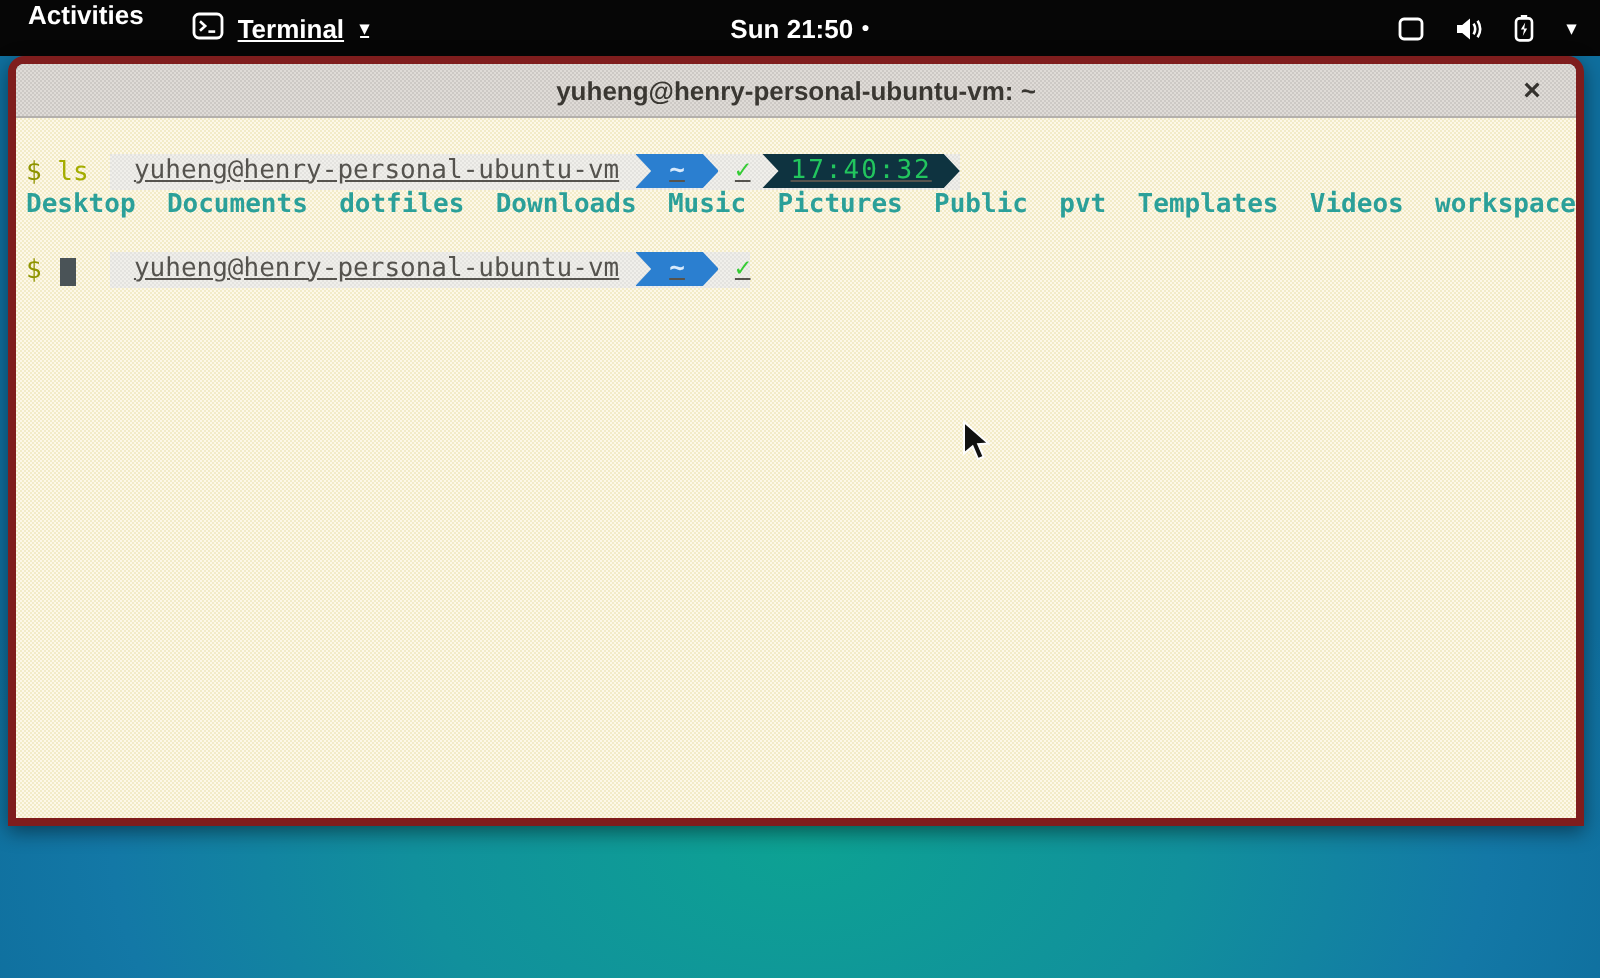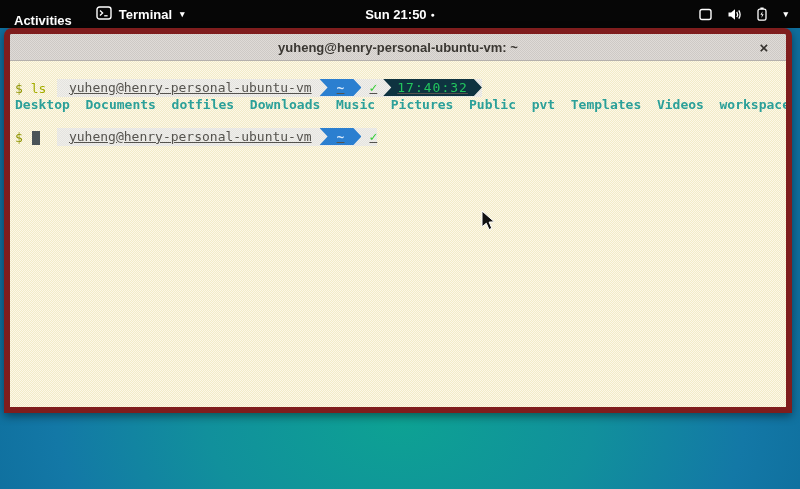--- a/index.html
+++ b/index.html
@@ -13,40 +13,40 @@
   }
 
   
   .topbar {
     position:absolute; top:0; left:0; width:800px; height:28px;
     background:#060606; color:#ffffff;
     display:flex; align-items:center;
     font-size:13px; font-weight:700;
   }
   .tb-left { display:flex; align-items:center; height:100%; }
-  .tb-activities { padding:0 14px; height:100%; display:flex; align-items:flex-end; cursor:default; }
-  .tb-app { display:flex; align-items:center; gap:7px; padding:0 10px; height:100%; }
+  .tb-activities { padding:0 14px; height:100%; display:flex; align-items:flex-start; cursor:default; }
+  .tb-app { display:flex; align-items:center; gap:7px; padding:0 10px; height:100%;text-decoration:underline; }
   .tb-chevron { font-size:9px; margin-left:1px; }
   .tb-clock {
     position:absolute; left:50%; top:0; transform:translateX(-50%);
     height:28px; display:flex; align-items:center; gap:4px;
   }
   .tb-dot { font-size:7px; line-height:1; }
   .tb-right {
     position:absolute; right:0; top:0; height:28px;
     display:flex; align-items:center; gap:15px; padding:0 12px;
   }
   .tb-right svg { display:block; }
 
   
   .window {
     position:absolute; left:4px; top:28px; width:788px; height:385px;
     border-radius:8px 8px 0 0;
     box-shadow:0 3px 10px rgba(0,0,0,0.45);
-    border:6px solid #7f1d1d;
+    border:4px solid #7f1d1d;
     overflow:hidden;
     display:flex; flex-direction:column;
   }
   .titlebar {
     height:27px; flex:0 0 27px; position:relative;
     background-color:#d7d3cf;
     background-image:repeating-conic-gradient(#dfdbd7 0% 25%, #cdc9c5 0% 50%);
     background-size:2px 2px;
     border-bottom:1px solid #b4b0ac;
     display:flex; align-items:center; justify-content:center;

